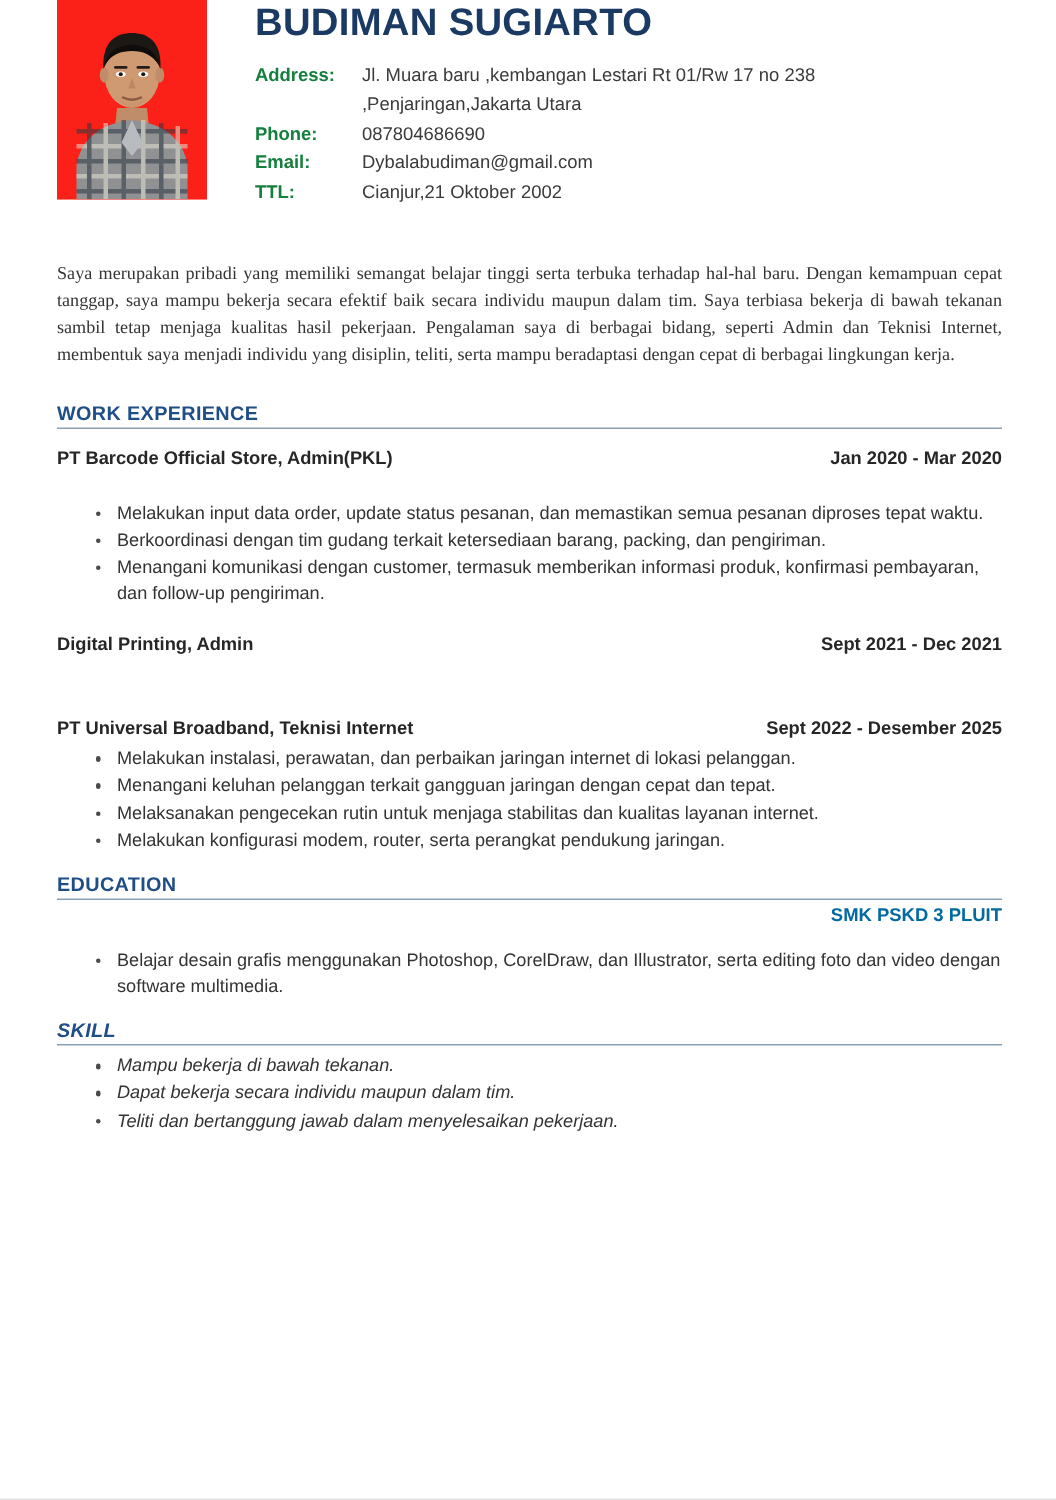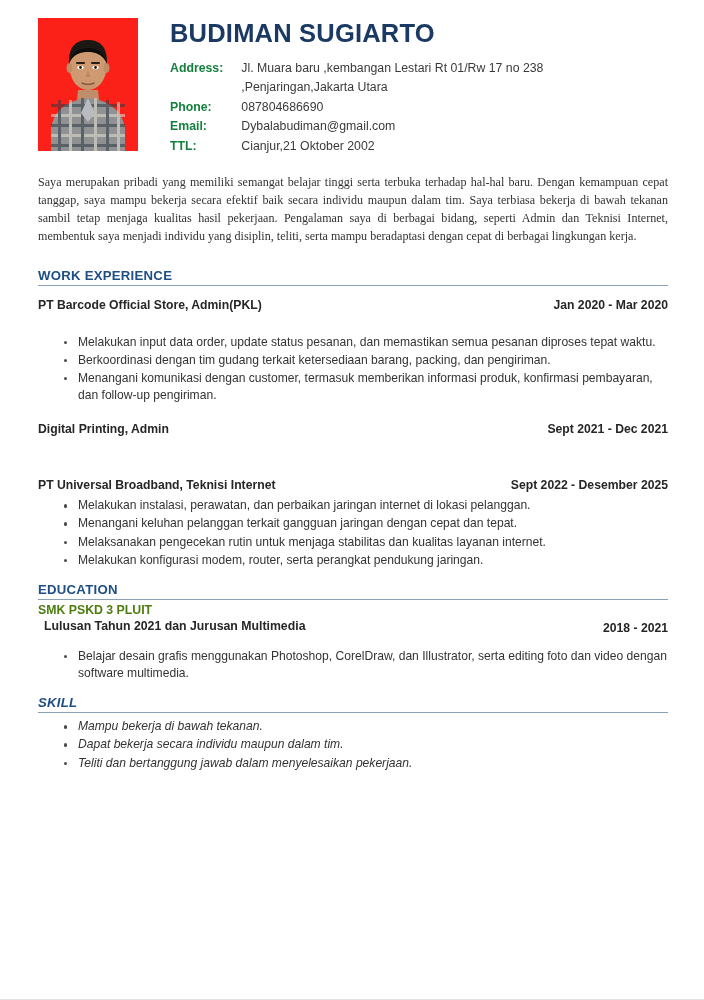--- a/index.html
+++ b/index.html
@@ -26,21 +26,20 @@
     left: 38px;
     top: 0;
     width: 630px;
   }
 
   
   .header {
     position: relative;
     display: flex;
     align-items: flex-start;
-    padding-top: 18px;
     height: 152px;
     box-sizing: border-box;
   }
   .photo-wrap {
     width: 100px;
     height: 133px;
     flex: 0 0 100px;
     position: relative;
     overflow: hidden;
     background: #fb2018;
@@ -137,22 +136,23 @@
     border-radius: 50%;
     background: #4a4a4a;
   }
   ul.bullets li.low-bullet:before {
     top: 13px;
   }
 
   .edu-line1 {
     font-size: 12.3px;
     font-weight: bold;
-    color: #4d7c0f;
+    color: #0369a1;
     line-height: 1.3;
+    text-align: right;
   }
   .edu-row {
     display: flex;
     justify-content: space-between;
     align-items: flex-end;
   }
   .edu-line2 {
     font-size: 12.3px;
     font-weight: bold;
     color: #262626;
@@ -290,24 +290,20 @@
           <li>Melakukan konfigurasi modem, router, serta perangkat pendukung jaringan.</li>
         </ul>
       </div>
     </div>
 
     <div class="section" style="margin-top:13px;">
       <div class="sec-head" style="margin-bottom:3px;">EDUCATION</div>
 
       <div class="edu-line1">SMK PSKD 3 PLUIT</div>
 
-      <div class="edu-row">
-        <div class="edu-line2">Lulusan Tahun 2021 dan Jurusan Multimedia</div>
-        <div class="edu-date">2018 - 2021</div>
-      </div>
 
       <ul class="bullets" style="margin-top:13px;">
         <li>Belajar desain grafis menggunakan Photoshop, CorelDraw, dan Illustrator, serta editing foto dan video dengan software multimedia.</li>
       </ul>
     </div>
 
     <div class="section" style="margin-top:13px;font-style:italic;">
       <div class="sec-head" style="margin-bottom:5px;">SKILL</div>
       <ul class="bullets">
         <li>Mampu bekerja di bawah tekanan.</li>

